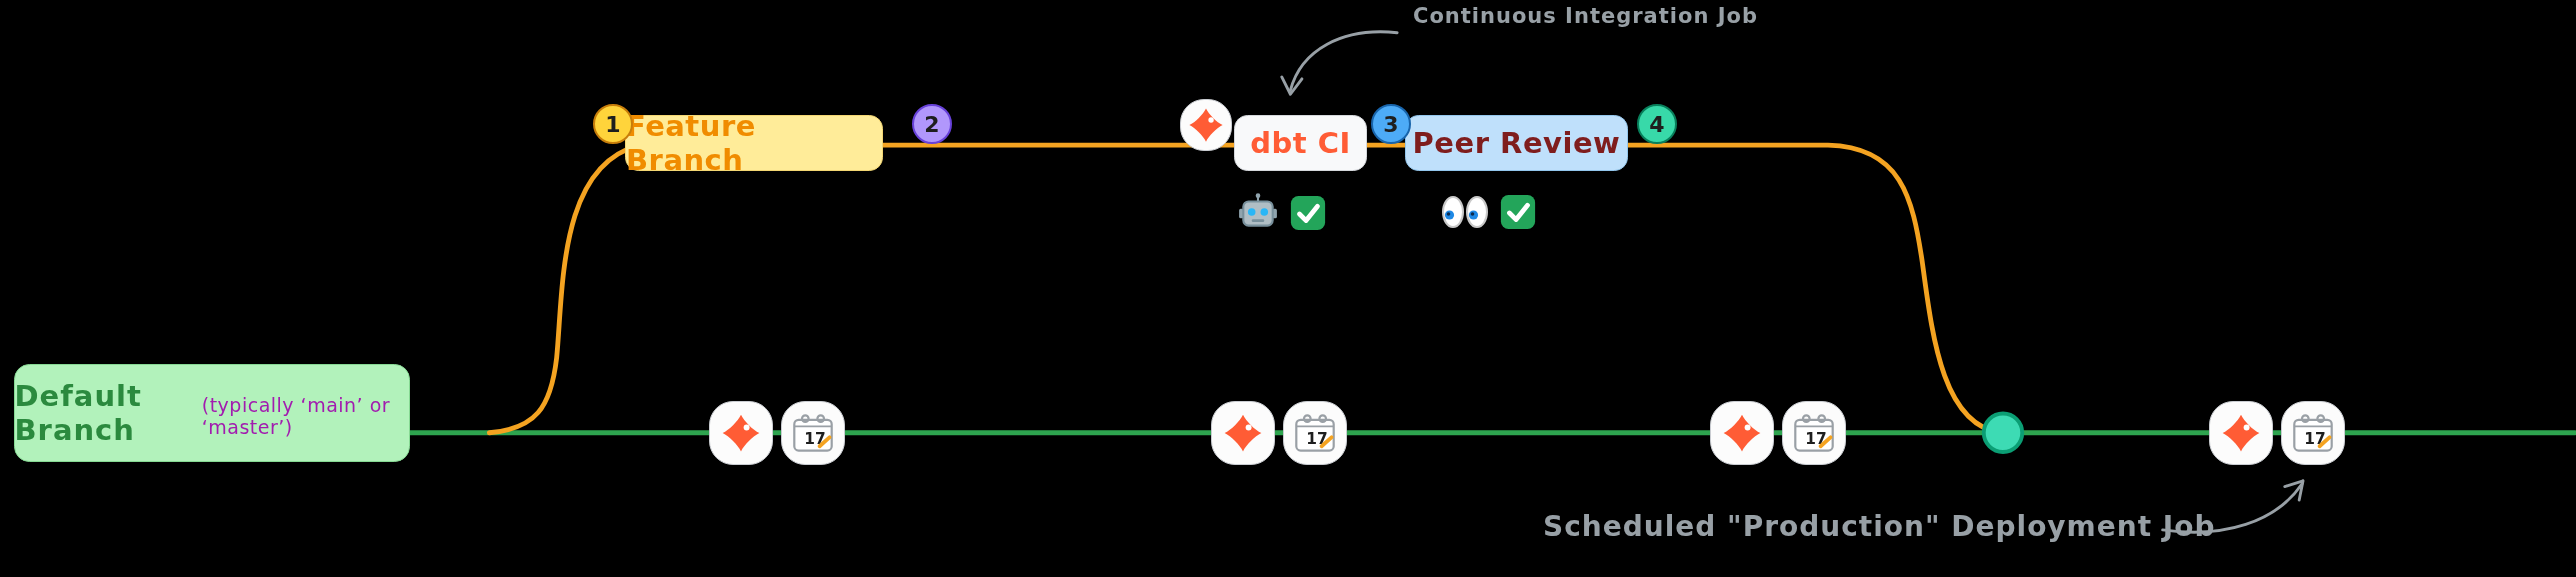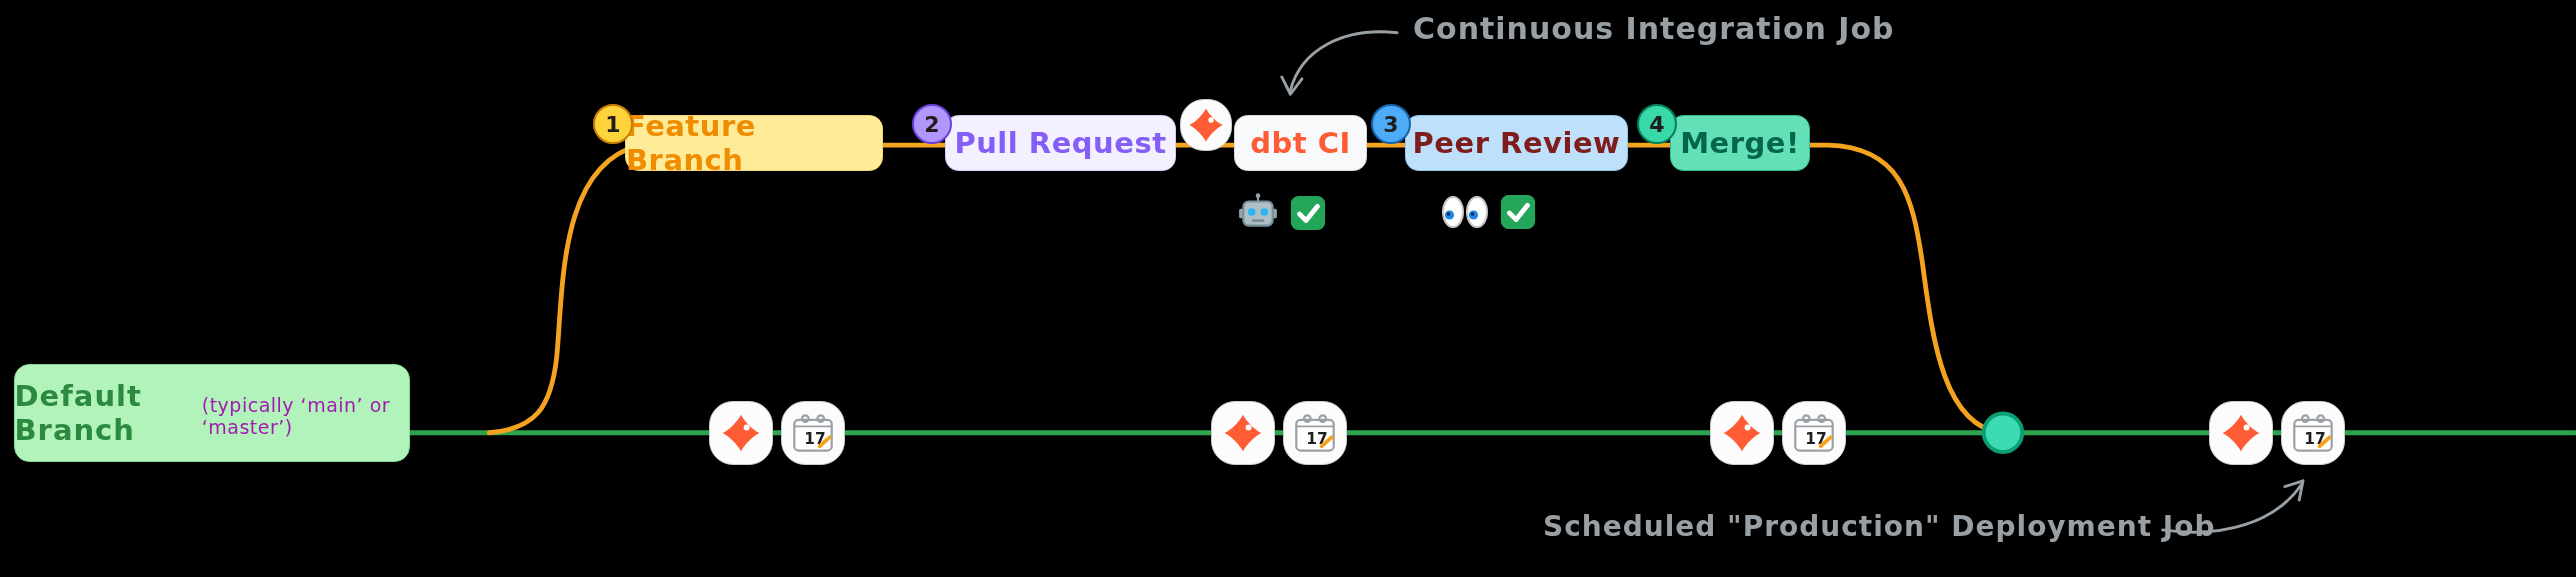--- a/index.html
+++ b/index.html
@@ -121,39 +121,33 @@
   <div class="badge badge-3" style="left:1371px; top:104px;">
     <span>3</span>
   </div>
   <div class="badge badge-4" style="left:1637px; top:104px;">
     <span>4</span>
   </div>
 
   <div class="step-box box-feature" style="left:625px; top:115px; width:258px;">
     <span>Feature Branch</span>
   </div>
-  <div class="step-box box-pr" style="left:945px; top:115px; width:231px;">
-    <span>Pull Request</span>
-  </div>
 
   <div class="icon-tile abs" style="left:1180px; top:99px; width:52px; height:52px; z-index:3;">
     <svg width="38" height="38" viewBox="0 0 24 24">
       <path d="M12 1.5 C13.8 5.2 18.8 10.2 22.5 12 C18.8 13.8 13.8 18.8 12 22.5 C10.2 18.8 5.2 13.8 1.5 12 C5.2 10.2 10.2 5.2 12 1.5 Z" fill="#ff5c35"></path>
       <circle cx="15.2" cy="8.8" r="1.7" fill="#ffffff"></circle>
     </svg>
   </div>
   <div class="step-box box-dbtci" style="left:1234px; top:115px; width:133px;">
     <span>dbt CI</span>
   </div>
 
   <div class="step-box box-peer" style="left:1405px; top:115px; width:223px;">
     <span>Peer Review</span>
-  </div>
-  <div class="step-box box-merge" style="left:1670px; top:115px; width:140px;">
-    <span>Merge!</span>
   </div>
 
   <div class="checks-row" style="left:1237px; top:192px;">
     <svg width="42" height="42" viewBox="0 0 40 40">
       <line x1="20" y1="4" x2="20" y2="9" stroke="#90a4ae" stroke-width="2"></line>
       <circle cx="20" cy="3.5" r="2.2" fill="#90a4ae"></circle>
       <rect x="2" y="16" width="4" height="9" rx="1.5" fill="#90a4ae"></rect>
       <rect x="34" y="16" width="4" height="9" rx="1.5" fill="#90a4ae"></rect>
       <rect x="6" y="9" width="28" height="23" rx="5" fill="#b0bec5" stroke="#78909c" stroke-width="2"></rect>
       <circle cx="14" cy="19" r="3.6" fill="#29b6f6"></circle>
@@ -174,21 +168,21 @@
       <circle cx="32.5" cy="23" r="4.6" fill="#1e88e5"></circle>
       <circle cx="7.5" cy="22" r="1.8" fill="#0d2b4e"></circle>
       <circle cx="31.5" cy="22" r="1.8" fill="#0d2b4e"></circle>
     </svg>
     <svg width="38" height="38" viewBox="0 0 40 40">
       <rect x="2" y="2" width="36" height="36" rx="8" fill="#23a55a"></rect>
       <path d="M11 21 L18 28 L30 13" stroke="#ffffff" stroke-width="5" fill="none" stroke-linecap="round" stroke-linejoin="round"></path>
     </svg>
   </div>
 
-  <div class="annotation" style="left:1413px; top:11px; font-size:30px;">Continuous Integration Job</div>
+  <div class="annotation" style="left:1413px; top:4px; font-size:21px;">Continuous Integration Job</div>
   <div class="annotation" style="left:1543px; top:510px; font-size:28px;">Scheduled "Production" Deployment Job</div>
 
   <div class="job-pair" style="left:709px; top:401px;">
     <div class="icon-tile">
       <svg width="42" height="42" viewBox="0 0 24 24">
         <path d="M12 1.5 C13.8 5.2 18.8 10.2 22.5 12 C18.8 13.8 13.8 18.8 12 22.5 C10.2 18.8 5.2 13.8 1.5 12 C5.2 10.2 10.2 5.2 12 1.5 Z" fill="#ff5c35"></path>
         <circle cx="15.2" cy="8.8" r="1.7" fill="#ffffff"></circle>
       </svg>
     </div>
     <div class="icon-tile">

